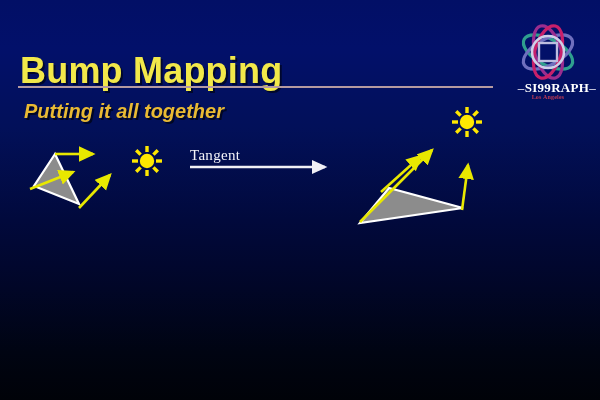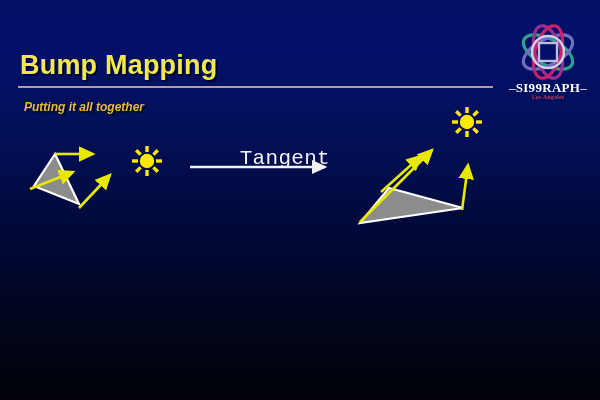--- a/index.html
+++ b/index.html
@@ -22,40 +22,40 @@
         #000208 100%);
     font-family: "Liberation Sans", sans-serif;
     -webkit-font-smoothing: none;
   }
 
   
   .title {
     position: absolute;
     left: 20px;
     top: 50px;
-    font-size: 27px;
+    font-size: 36px;
     font-weight: bold;
     color: #f2e84a;
     letter-spacing: 0.2px;
     text-shadow: 2px 2px 0 rgba(0,0,0,0.55);
     white-space: nowrap;
   }
   .title-rule {
     position: absolute;
     left: 18px;
     top: 86px;
     width: 475px;
     height: 2px;
     background: #b59aa0;
   }
   .subtitle {
     position: absolute;
     left: 24px;
     top: 100px;
-    font-size: 12px;
+    font-size: 20px;
     font-weight: bold;
     font-style: italic;
     color: #e9ba33;
     text-shadow: 2px 2px 0 rgba(0,0,0,0.6);
     white-space: nowrap;
     text-align: right;
   }
 
   
   .logo {
@@ -63,21 +63,21 @@
     left: 500px;
     top: 8px;
     width: 96px;
     height: 96px;
   }
   .logo-wordmark {
     position: absolute;
     left: 500px;
     top: 80px;
     width: 96px;
-    text-align: center;
+    text-align: right;
     color: #ffffff;
     font-family: "Liberation Serif", serif;
     font-size: 13px;
     font-weight: bold;
     letter-spacing: 0.3px;
     white-space: nowrap;
   }
   .logo-wordmark .dash { color: #d8d8e8; }
   .logo-sub {
     position: absolute;
@@ -99,24 +99,24 @@
     left: 0;
     top: 0;
     width: 600px;
     height: 400px;
     pointer-events: none;
   }
 
   
   .ts-label {
     position: absolute;
-    text-align: right;
+    text-align: left;
     color: #f3f3f8;
-    font-family: Liberation Mono, monospace;
-    font-size: 21px;
+    font-family: Liberation Serif, serif;
+    font-size: 15px;
     white-space: nowrap;
     letter-spacing: 0.3px;
   }
   .ts-top  { left: 190px; top: 147px; width: 140px; }
   .ts-bot  { left: 190px; top: 172px; width: 140px; }
 </style>
 </head>
 <body>
 
 <div class="slide">

